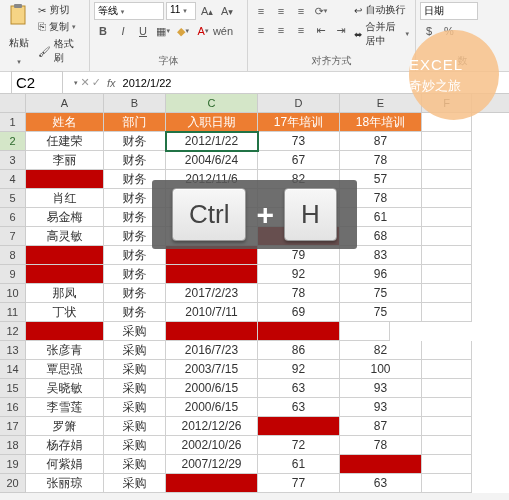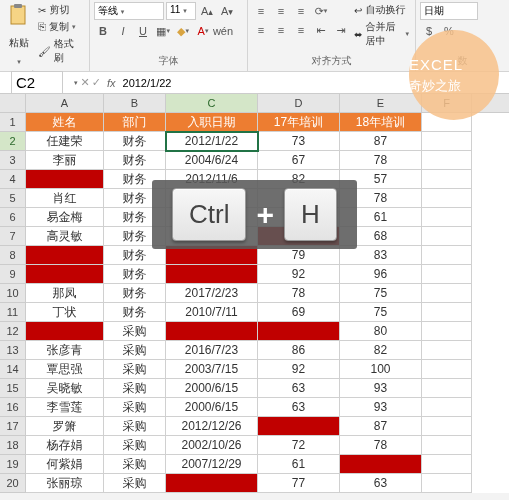--- a/index.html
+++ b/index.html
@@ -272,21 +272,20 @@
         <div class="cell wD">69</div>
         <div class="cell wE">75</div>
         <div class="cell wF"></div>
       </div>
       <div class="row">
         <div class="row-h">12</div>
         <div class="cell wA red-cell">秦羽</div>
         <div class="cell wB">采购</div>
         <div class="cell wC red-cell">2007/6/24</div>
         <div class="cell wD red-cell">58</div>
-        <div class="cell wE">80</div>
         <div class="cell wF"></div>
       </div>
       <div class="row">
         <div class="row-h">13</div>
         <div class="cell wA">张彦青</div>
         <div class="cell wB">采购</div>
         <div class="cell wC">2016/7/23</div>
         <div class="cell wD">86</div>
         <div class="cell wE">82</div>
         <div class="cell wF"></div>

